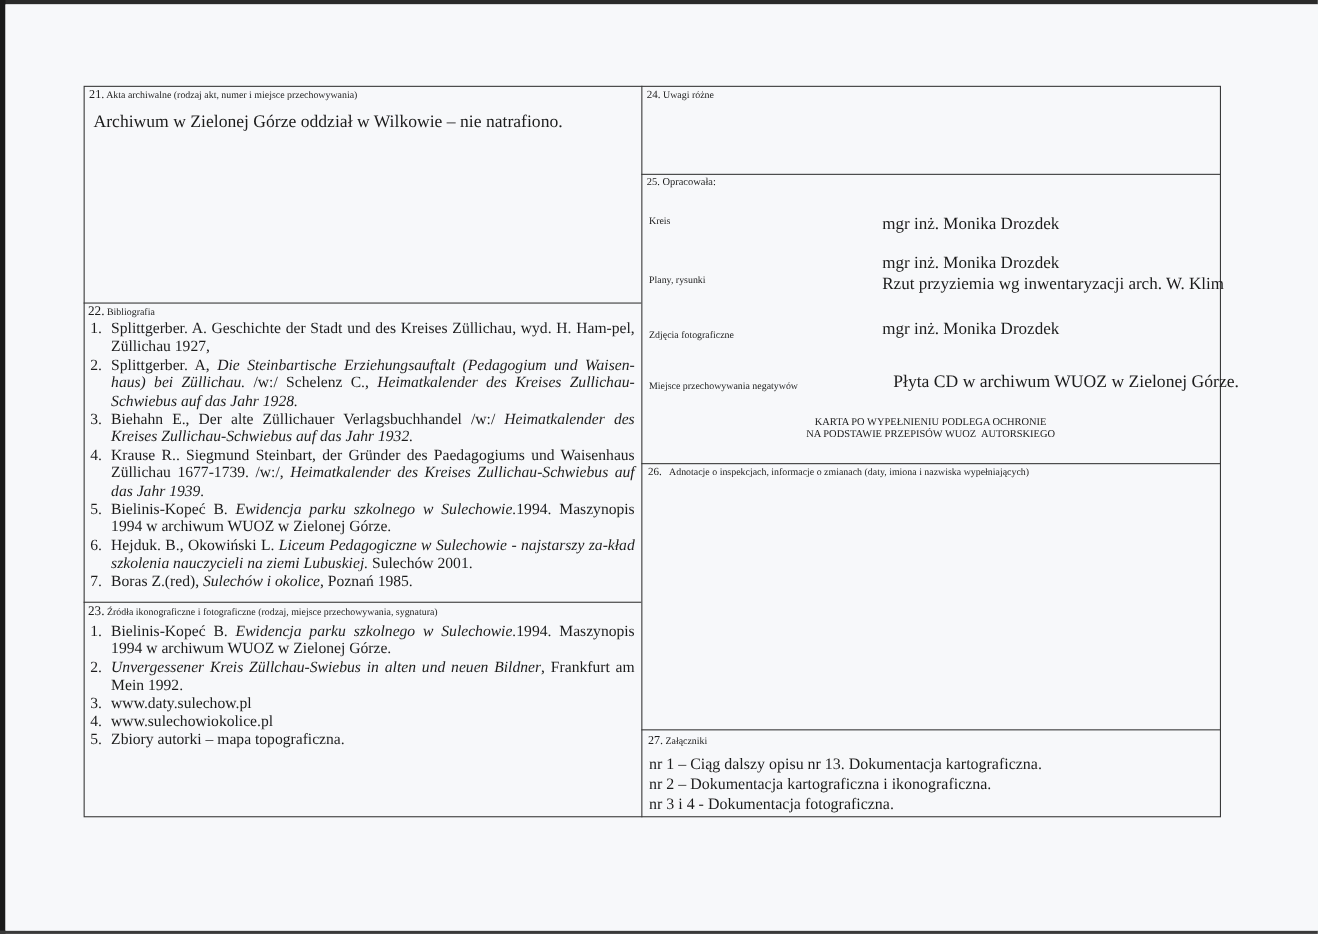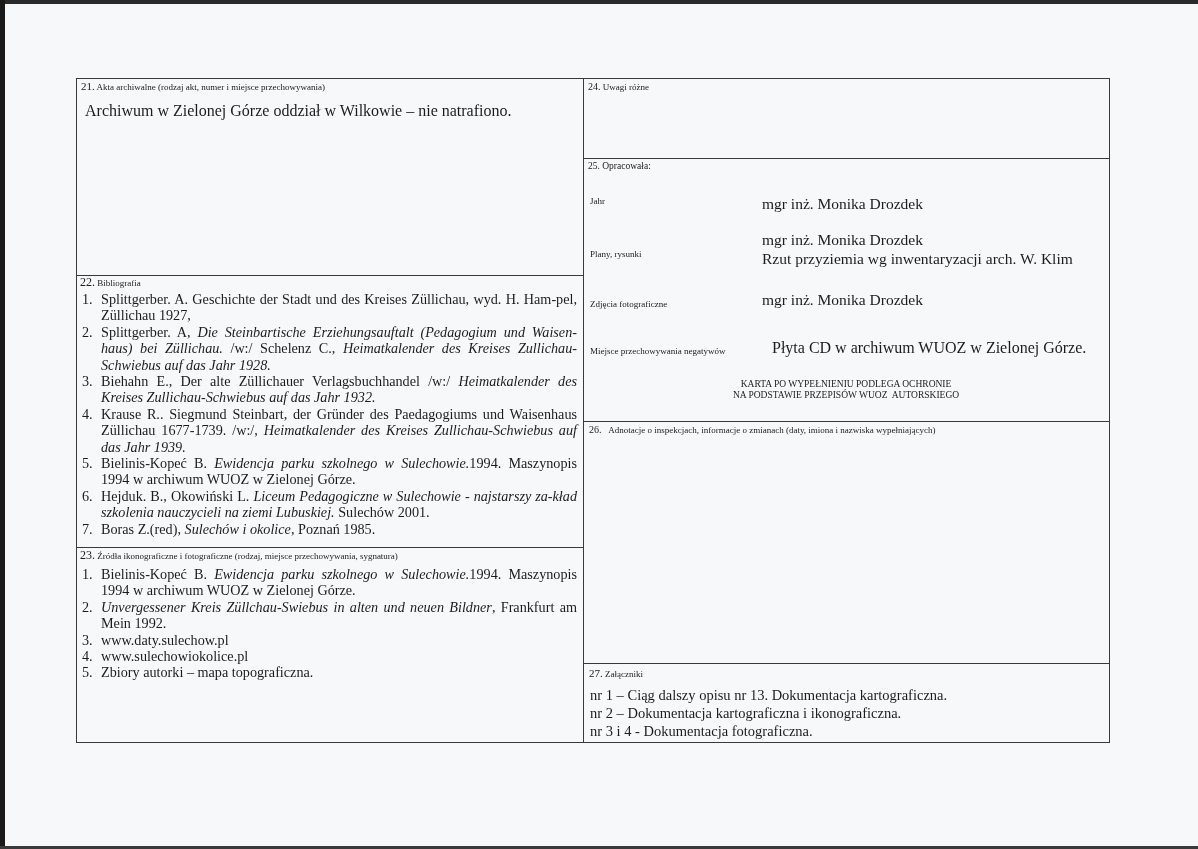--- a/index.html
+++ b/index.html
@@ -22,21 +22,21 @@
   .label { position: absolute; font-size: 9px; line-height: 11px; white-space: nowrap; text-align: center; }
   .label .num { font-size: 11px; }
   .big { position: absolute; font-size: 15.5px; line-height: 18px; white-space: nowrap; }
 
   ol.list { position: absolute; margin: 0; padding: 0; list-style: none; font-size: 14.2px; line-height: 16.4px; }
   ol.list li { position: relative; padding-left: 25px; text-align: justify; }
   ol.list li .n { position: absolute; left: 6px; top: 0; }
   i { font-style: italic; }
 
   .r-label { position: absolute; font-size: 9px; white-space: nowrap; }
-  .r-value { position: absolute; font-size: 15.5px; line-height: 18px; white-space: nowrap; }
+  .r-value { position: absolute; font-size: 15.5px; line-height: 18px; white-space: nowrap; margin-left: 40px; }
   .notice { position: absolute; left: 583px; width: 526px; text-align: center; font-size: 9.5px; line-height: 11px; font-family: Liberation Serif, serif; }
   .attach { position: absolute; left: 590px; font-size: 14.5px; line-height: 17px; }
 </style>
 </head>
 <body>
 
 <div class="scan-top"></div>
 <div class="scan-left"></div>
 <div class="scan-bottom"></div>
 
@@ -85,21 +85,21 @@
     <li><span class="n">5.</span><span>Zbiory autorki – mapa topograficzna.</span></li>
   </ol>
 
 <div class="label" style="left:588px; top:81px;">
   <span class="num" style="font-size:10px;">24.</span>
   <span>Uwagi różne</span>
 </div>
 
 <div class="label" style="left:588px; top:161px; font-size:9.5px;">25. Opracowała:</div>
 
-<div class="r-label" style="left:590px; top:196px;">Jahr</div>
+<div class="r-label" style="left:590px; top:196px;">Kreis</div>
 <div class="r-value" style="left:762px; top:195px;">mgr inż. Monika Drozdek</div>
 
 <div class="r-label" style="left:590px; top:249px;">Plany, rysunki</div>
 <div class="r-value" style="left:762px; top:231px;">mgr inż. Monika Drozdek</div>
 <div class="r-value" style="left:762px; top:250px;">Rzut przyziemia wg inwentaryzacji arch. W. Klim</div>
 
 <div class="r-label" style="left:590px; top:299px;">Zdjęcia fotograficzne</div>
 <div class="r-value" style="left:762px; top:291px;">mgr inż. Monika Drozdek</div>
 
 <div class="r-label" style="left:590px; top:346px;">Miejsce przechowywania negatywów</div>

